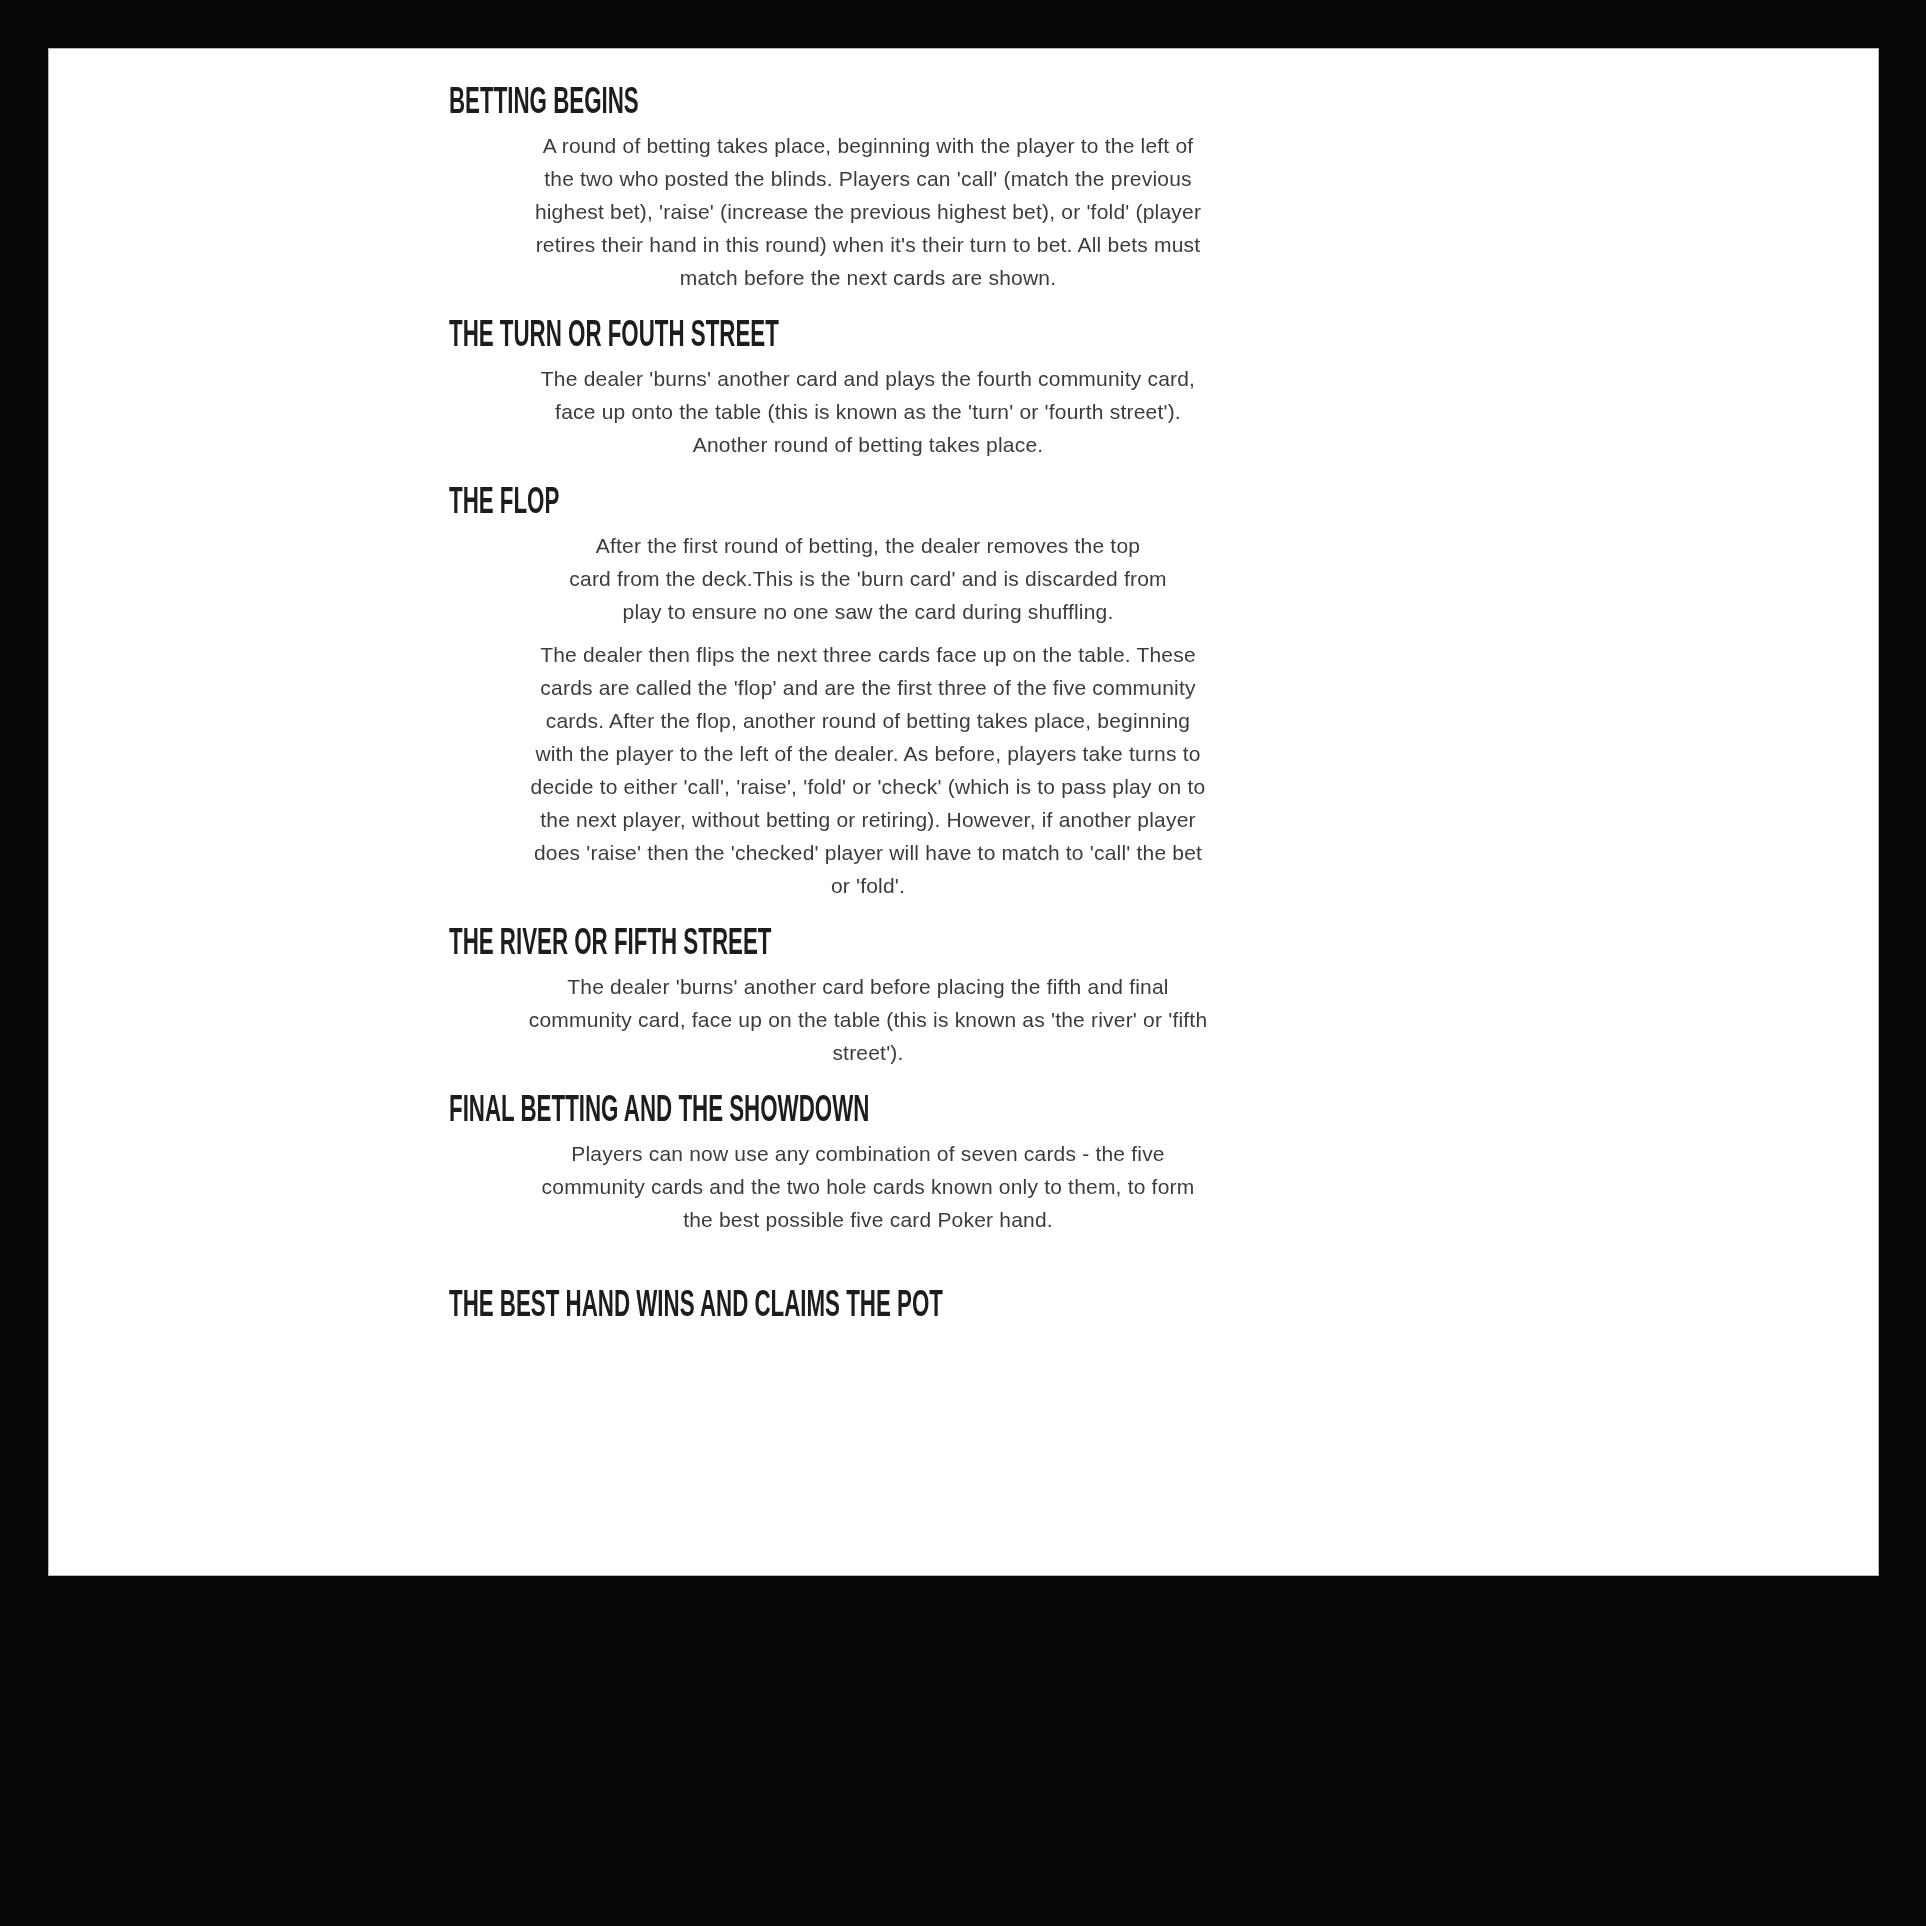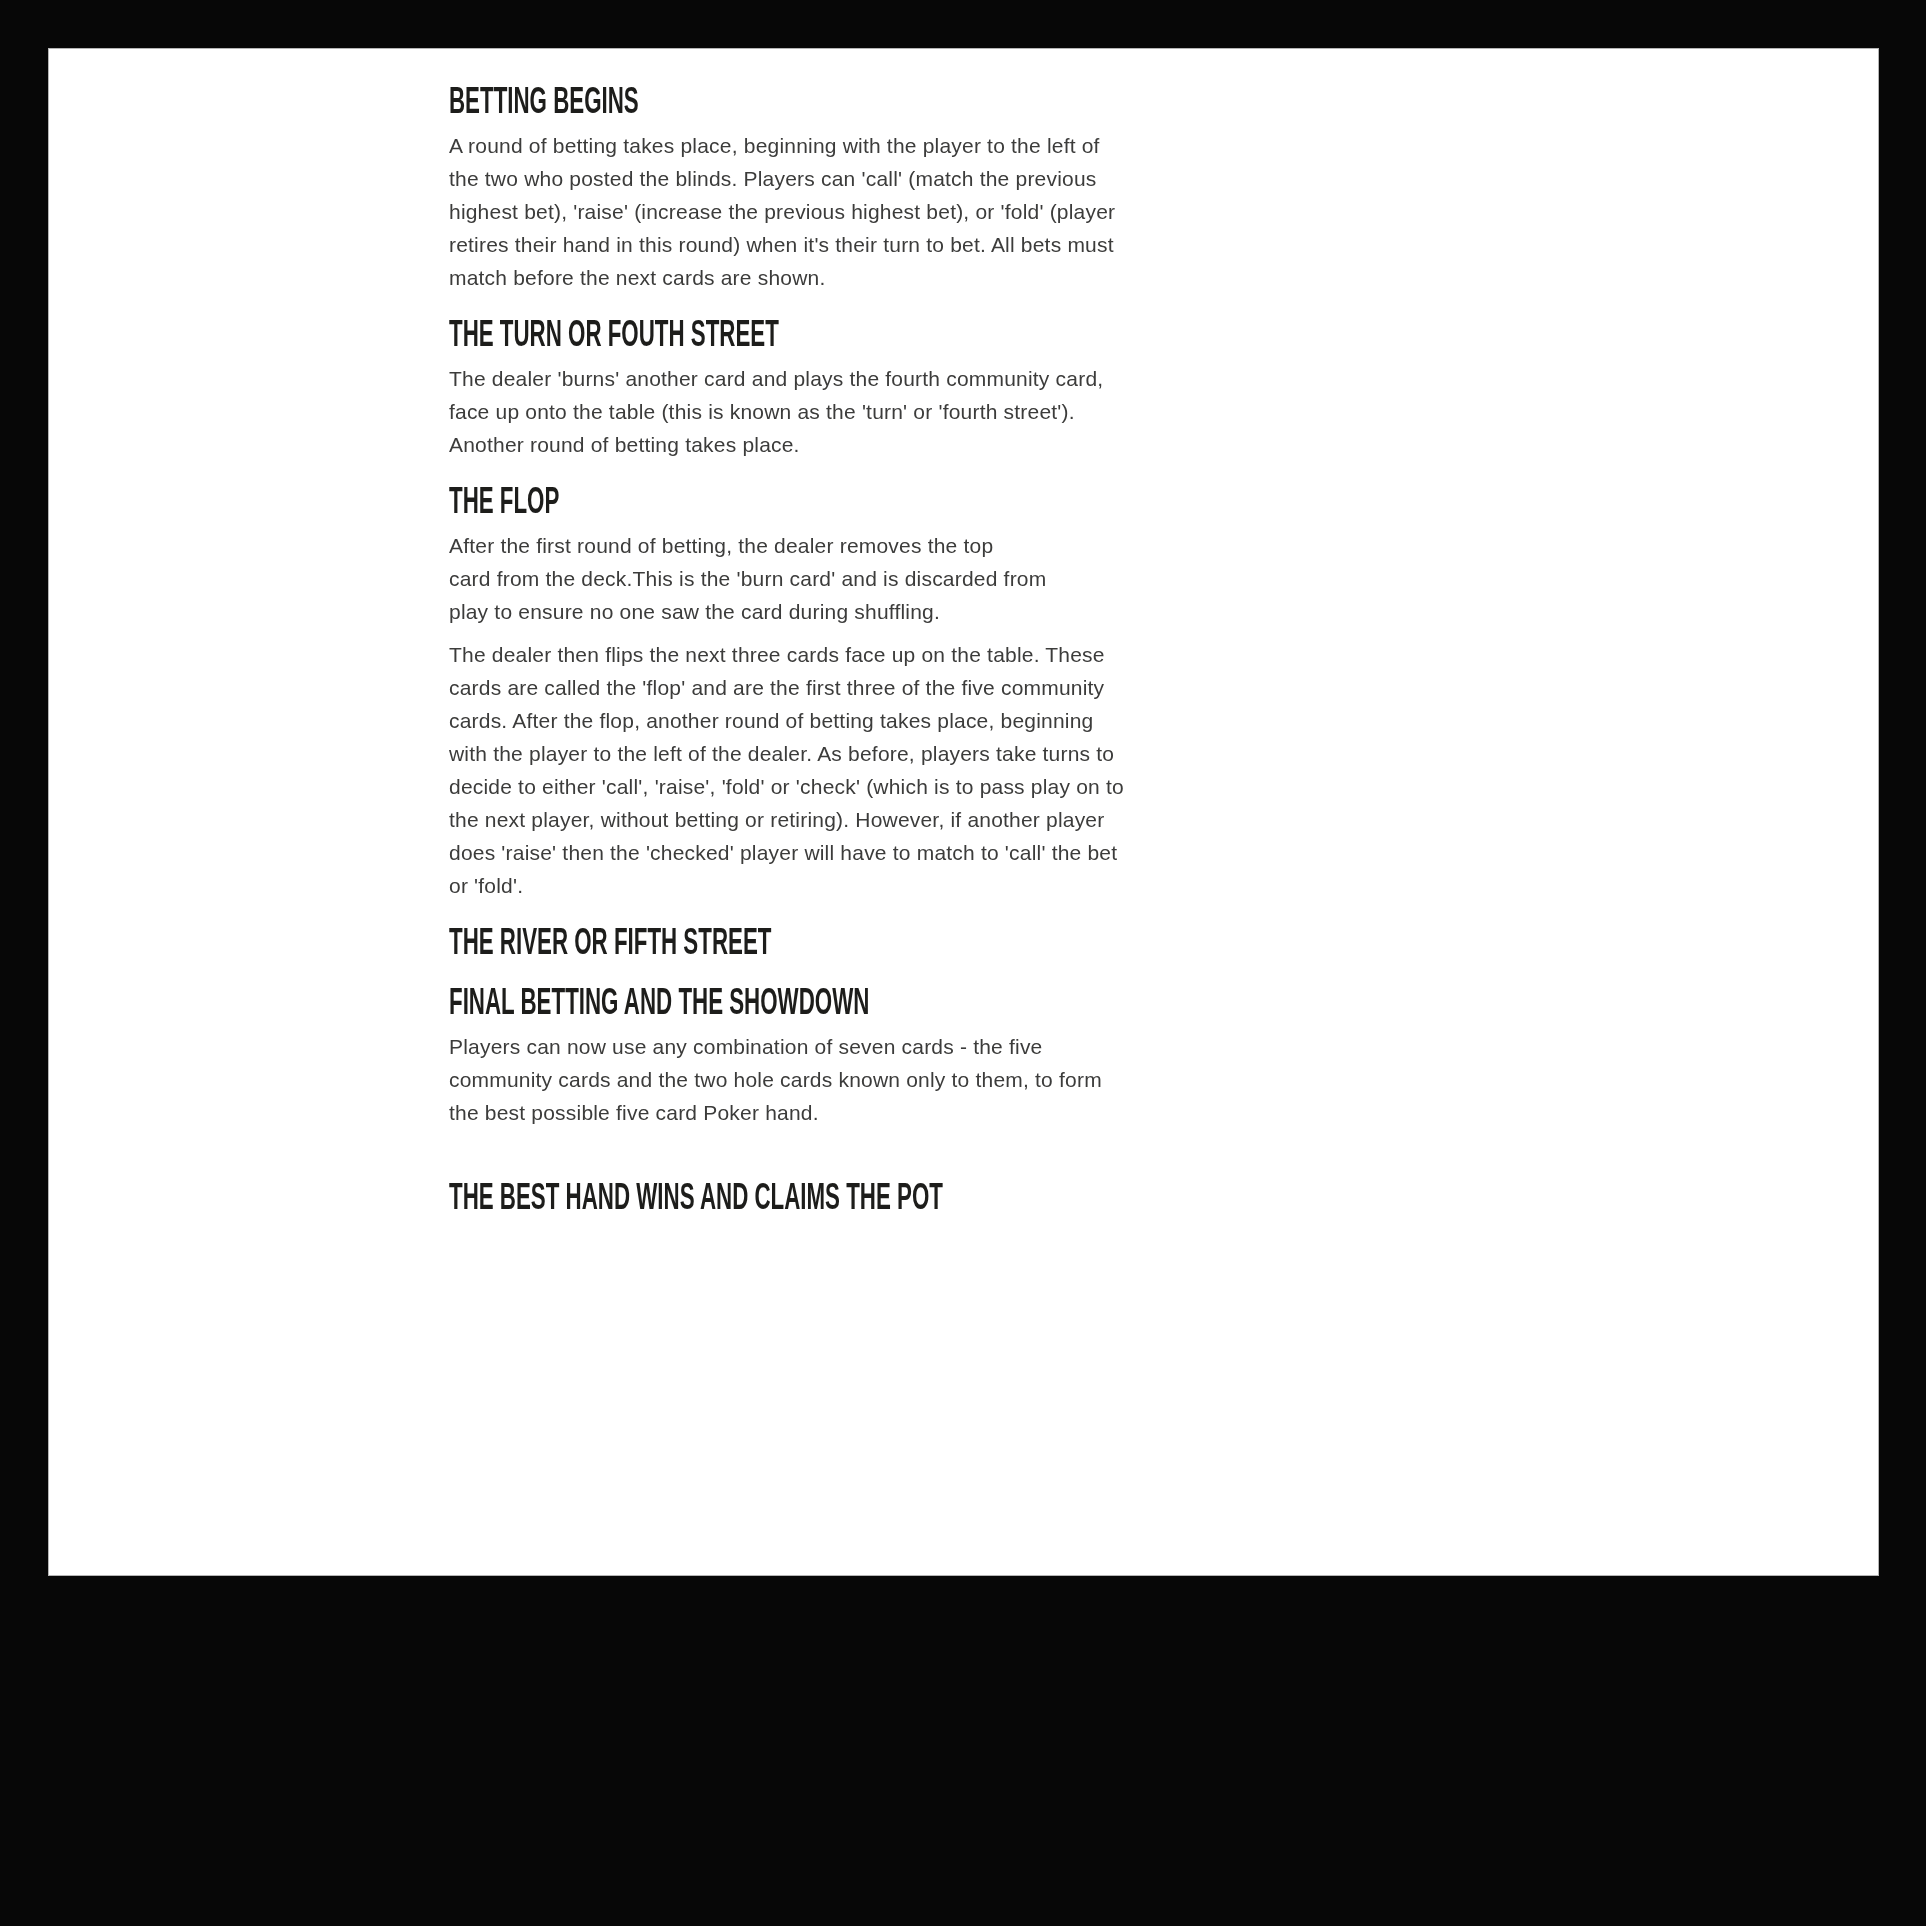--- a/index.html
+++ b/index.html
@@ -46,20 +46,21 @@
   }
   section:first-child h2 { margin-top: 0; }
   section.gap h2 { margin-top: 48px; }
   p {
     margin: 0 0 10px 0;
     font-size: 21px;
     line-height: 33px;
     color: #3c3c3b;
     white-space: pre-line;
     letter-spacing: 0.2px;
+    text-align: center;
   }
   .logo {
     position: absolute;
     left: 0;
     right: 0;
     top: 1606px;
     text-align: right;
     color: #1d1d1b;
   }
   .logo-line {
@@ -119,20 +120,23 @@
 cards. After the flop, another round of betting takes place, beginning
 with the player to the left of the dealer. As before, players take turns to
 decide to either 'call', 'raise', 'fold' or 'check' (which is to pass play on to
 the next player, without betting or retiring). However, if another player
 does 'raise' then the 'checked' player will have to match to 'call' the bet
 or 'fold'.</p>
       </section>
 
       <section>
         <h2>THE RIVER OR FIFTH STREET</h2>
+        <p>The dealer 'burns' another card before placing the fifth and final
+community card, face up on the table (this is known as 'the river' or 'fifth
+street').</p>
       </section>
 
       <section>
         <h2>FINAL BETTING AND THE SHOWDOWN</h2>
         <p>Players can now use any combination of seven cards - the five
 community cards and the two hole cards known only to them, to form
 the best possible five card Poker hand.</p>
       </section>
 
       <section class="gap">

